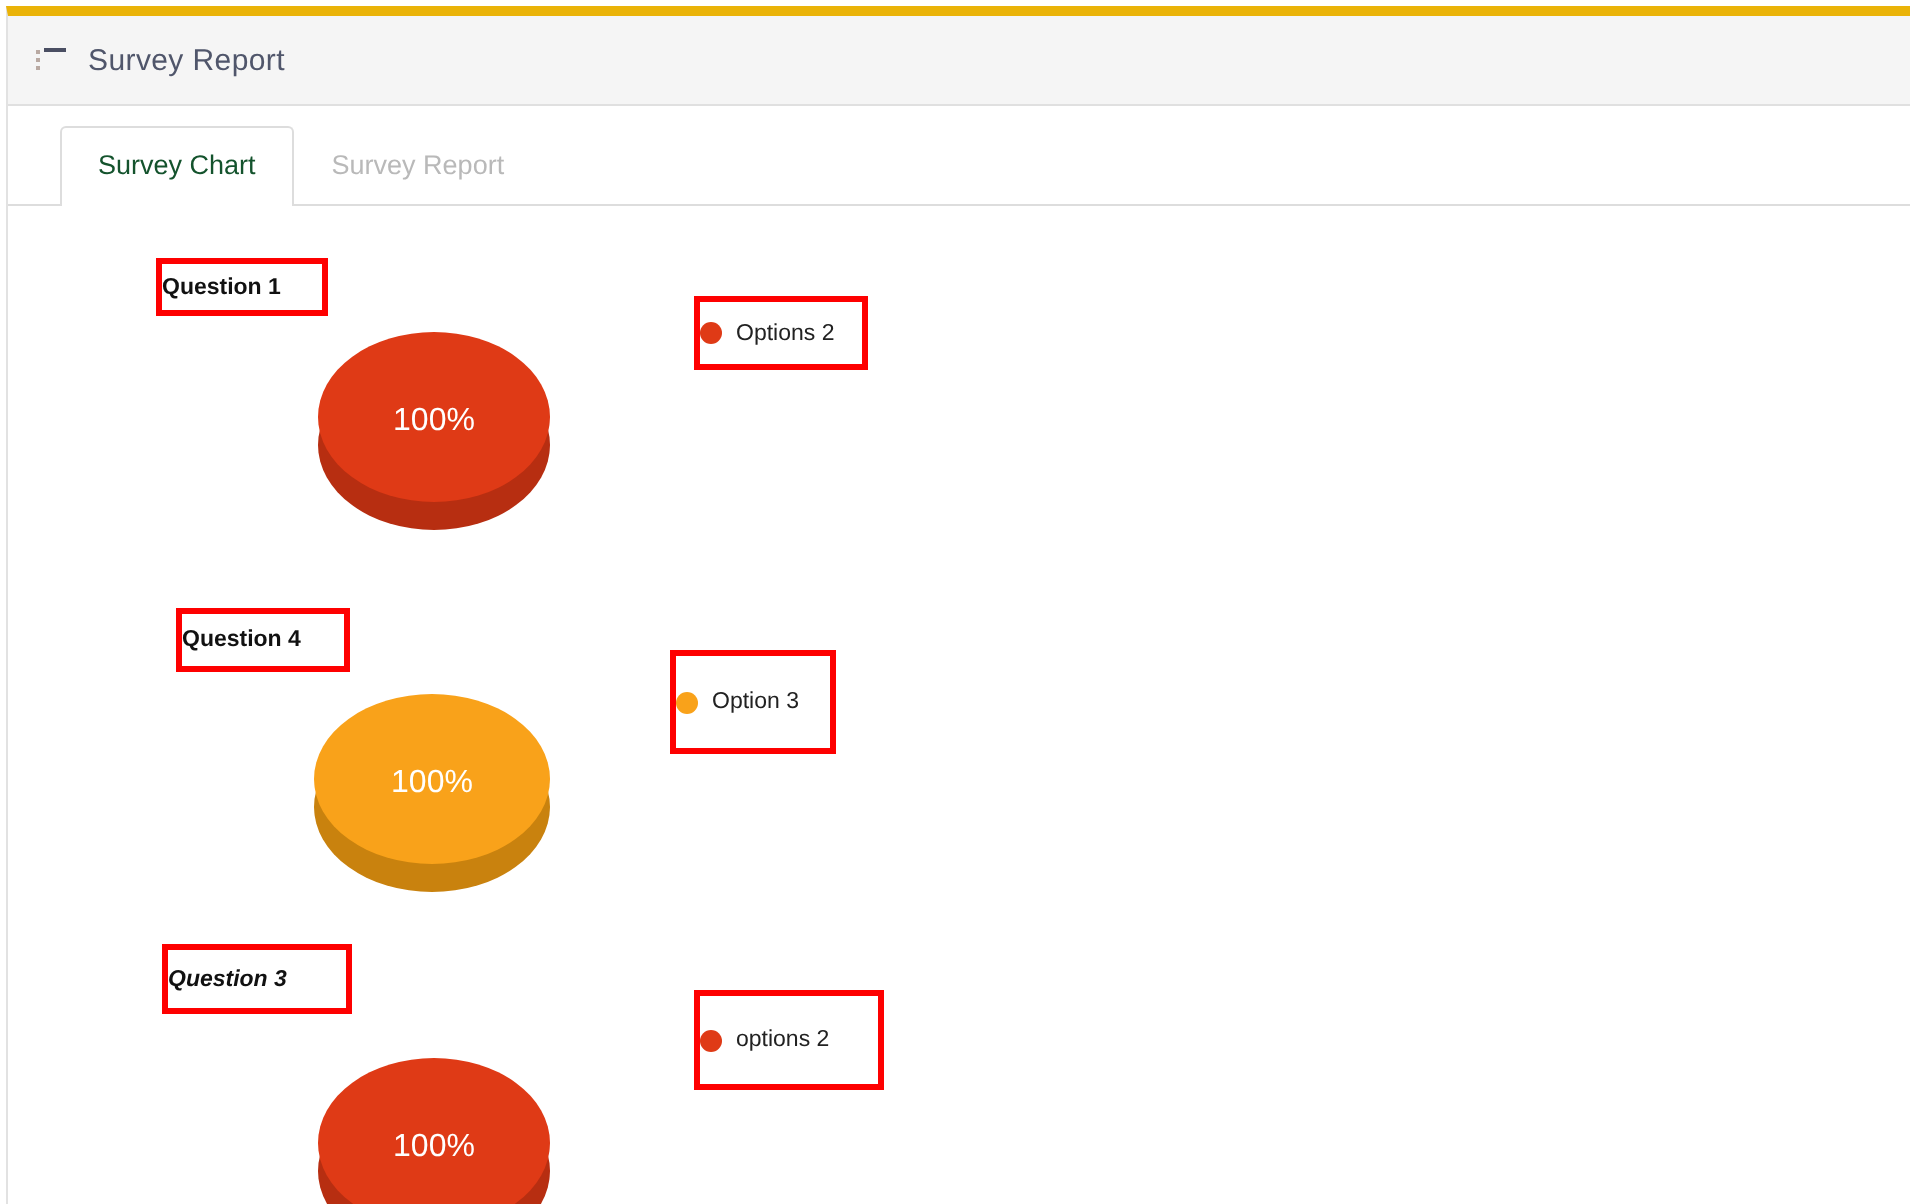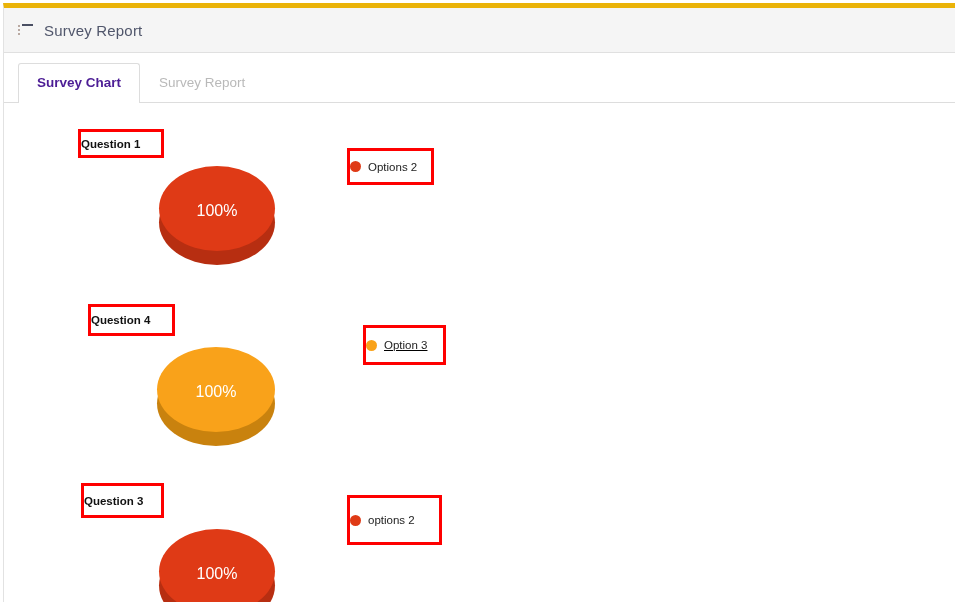--- a/index.html
+++ b/index.html
@@ -111,27 +111,28 @@
     box-sizing: border-box;
     border: 1px solid transparent;
     border-bottom: none;
     background: transparent;
     color: #b9b9b9;
     cursor: pointer;
     white-space: nowrap;
     line-height: 16px;
   }
   .tab.active {
-    color: #4c1d95;
-    font-weight: bold;
+    color: #14532d;
+    font-weight: normal;
     background: #ffffff;
     border-color: #dddddd;
     border-top-left-radius: 3px;
     border-top-right-radius: 3px;
     position: relative;
+    margin-left: 12px;
   }
   .tab.active::after {
     content: "";
     position: absolute;
     left: 0;
     right: 0;
     bottom: -1px;
     height: 1px;
     background: #ffffff;
   }
@@ -264,28 +265,28 @@
         <span class="q-label">Question 4</span>
       </div>
 
       <div class="pie-wrap" style="left:153px; top:63px; width:118px; height:85px;">
         <div class="pie-side" style="background:#C9820E;"></div>
         <div class="pie-top" style="background:#F9A21A;">
           <span class="pie-pct">100%</span>
         </div>
       </div>
 
-      <div class="anno-box legend-row" style="left:359px; top:41px; width:83px; height:40px;text-decoration:underline;">
+      <div class="anno-box legend-row" style="left:331px; top:41px; width:83px; height:52px;">
         <span class="legend-dot" style="background:#F9A21A;"></span>
         <span class="legend-label">Option 3</span>
       </div>
     </div>
 
     <div class="chart-block" style="top:360px;height:146px;">
-      <div class="anno-box" style="left:77px; top:19px; width:83px; height:35px;">
+      <div class="anno-box" style="left:77px; top:8px; width:95px; height:35px;font-style:italic;">
         <span class="q-label">Question 3</span>
       </div>
 
       <div class="pie-wrap" style="left:155px; top:65px; width:116px; height:85px;">
         <div class="pie-side" style="background:#B72E11;"></div>
         <div class="pie-top" style="background:#DF3A16;">
           <span class="pie-pct">100%</span>
         </div>
       </div>
 

